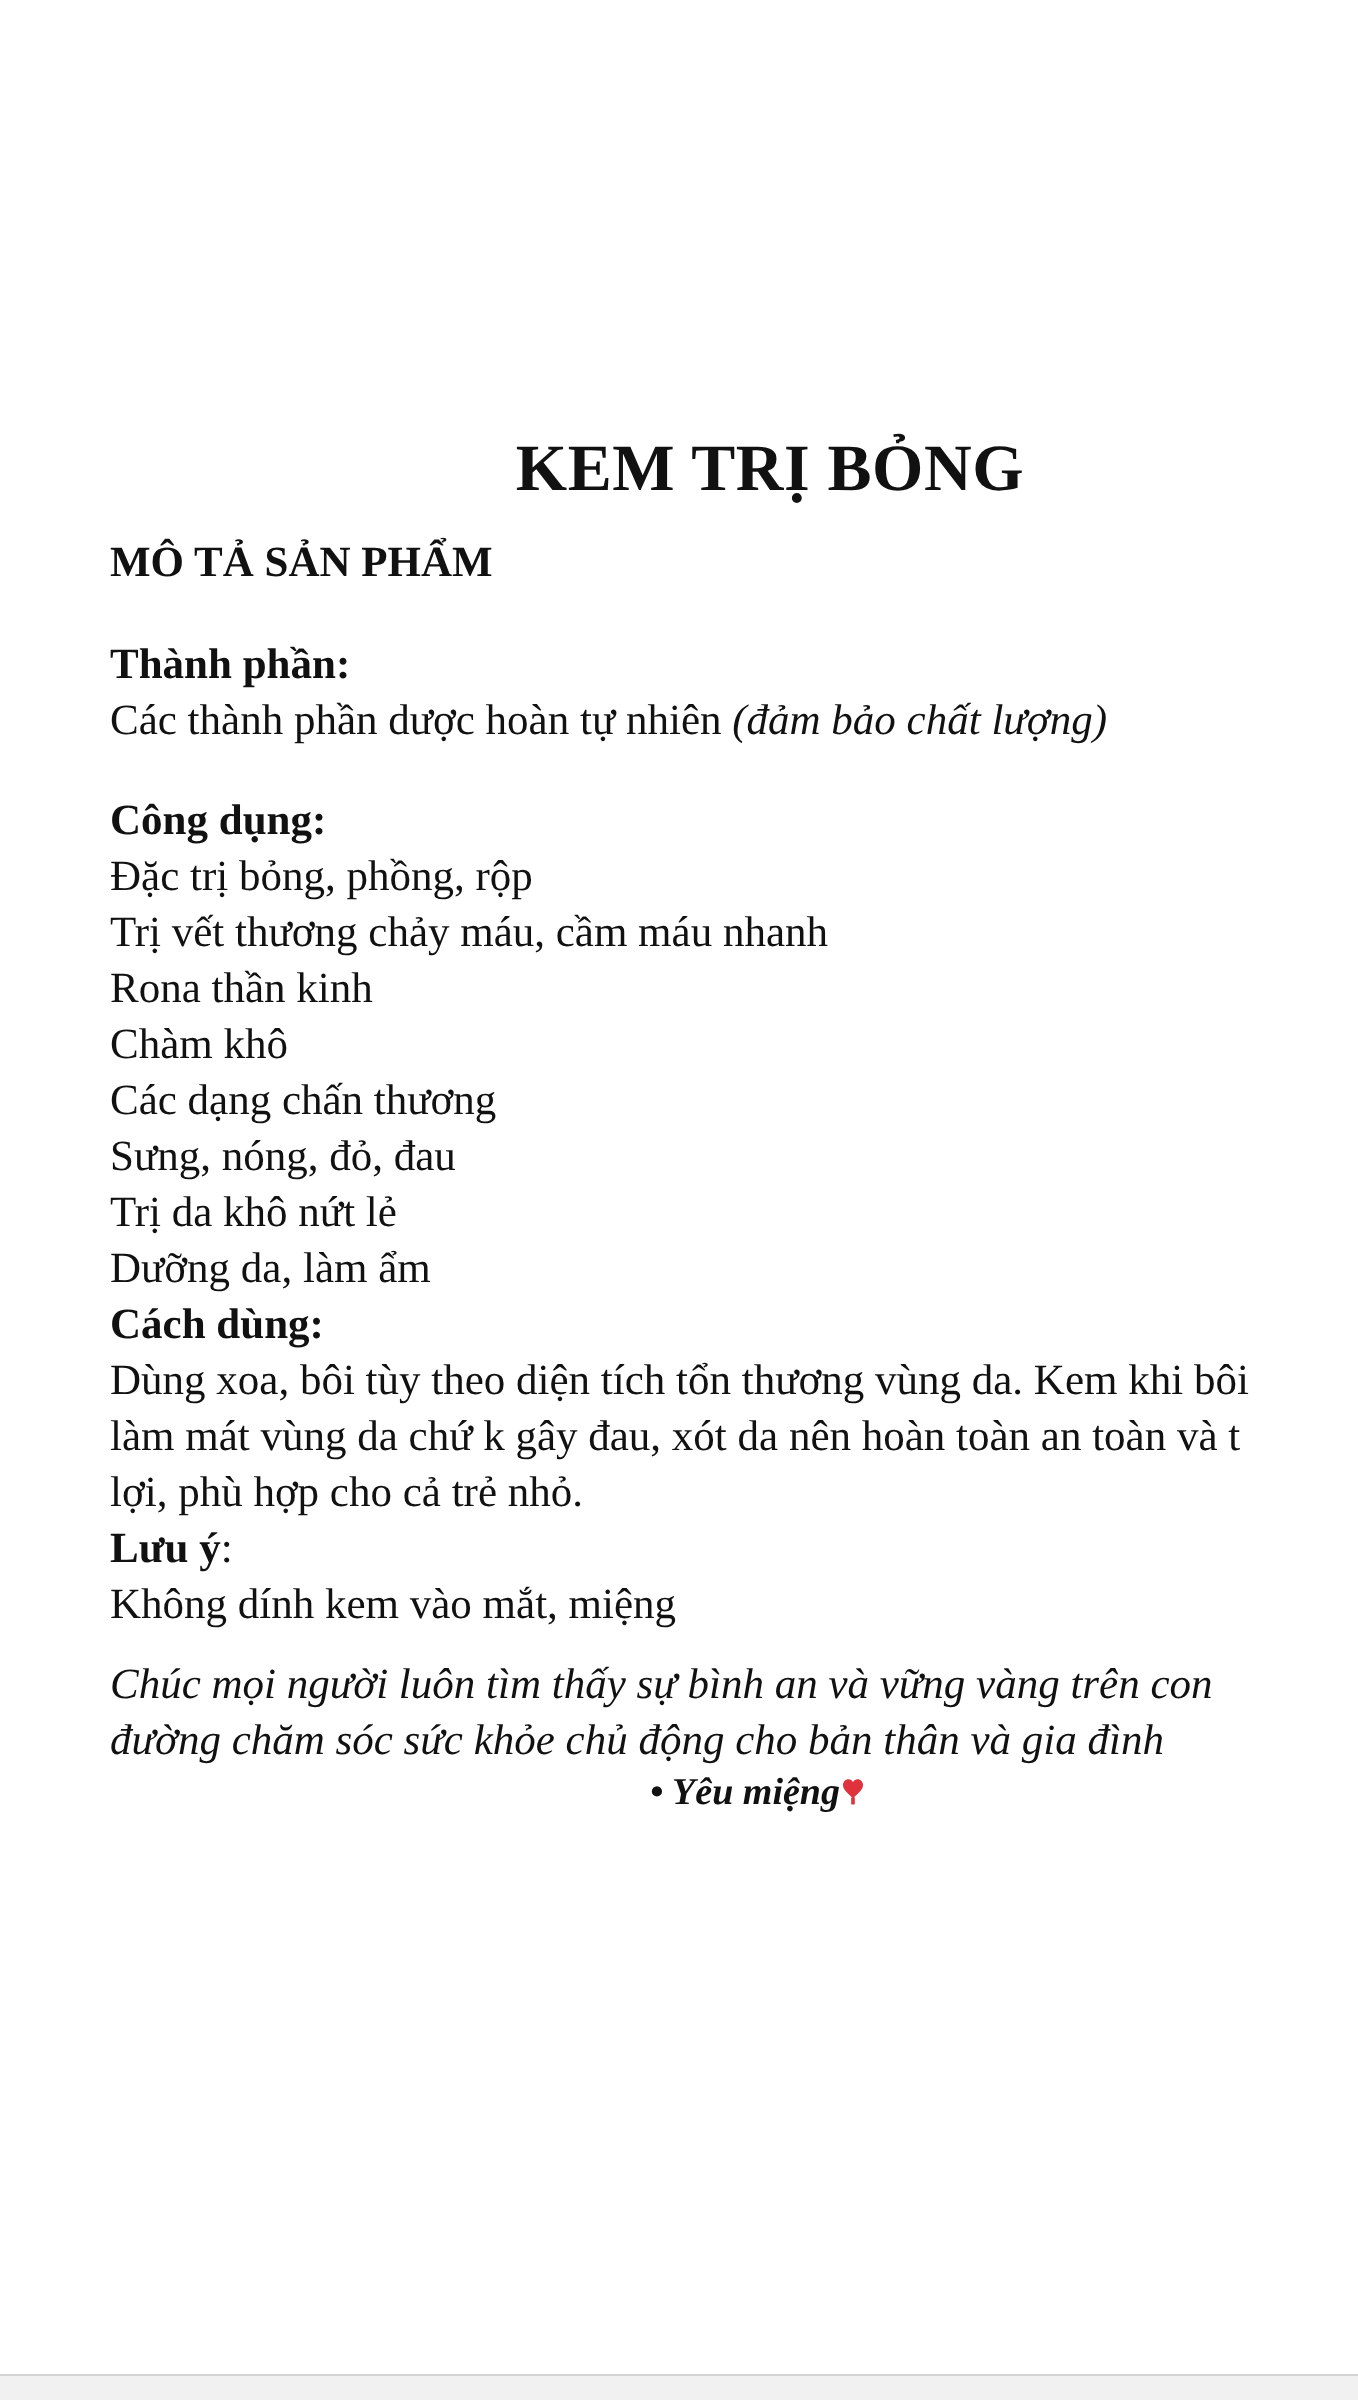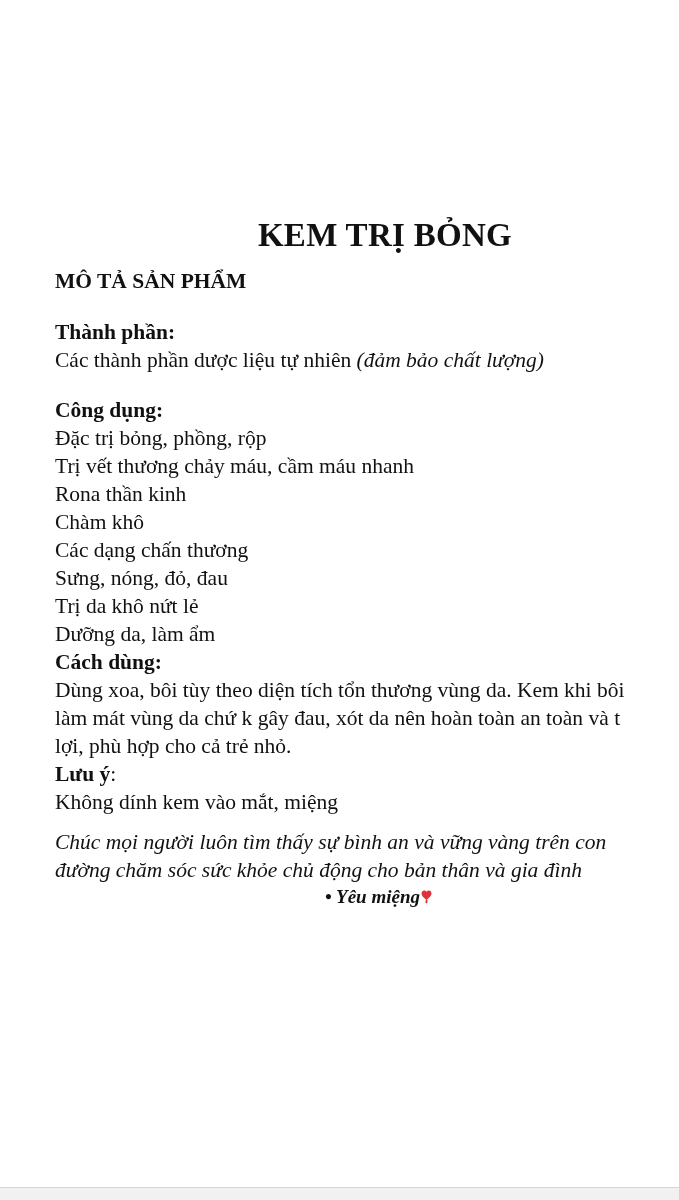--- a/index.html
+++ b/index.html
@@ -96,21 +96,21 @@
 
   <div class="doc-title">KEM TRỊ BỎNG</div>
 
   <div class="content">
 
     <div class="section-heading">MÔ TẢ SẢN PHẨM</div>
 
     <div class="gap-lg"></div>
 
     <div class="label">Thành phần:</div>
-    <div class="line"><span>Các thành phần dược liệu tự nhiên </span><em>(đảm bảo chất lượng)</em></div>
+    <div class="line"><span>Các thành phần dược hoàn tự nhiên </span><em>(đảm bảo chất lượng)</em></div>
 
     <div class="gap-lg"></div>
 
     <div class="label">Công dụng:</div>
     <div class="line">Đặc trị bỏng, phồng, rộp</div>
     <div class="line">Trị vết thương chảy máu, cầm máu nhanh</div>
     <div class="line">Rona thần kinh</div>
     <div class="line">Chàm khô</div>
     <div class="line">Các dạng chấn thương</div>
     <div class="line">Sưng, nóng, đỏ, đau</div>

